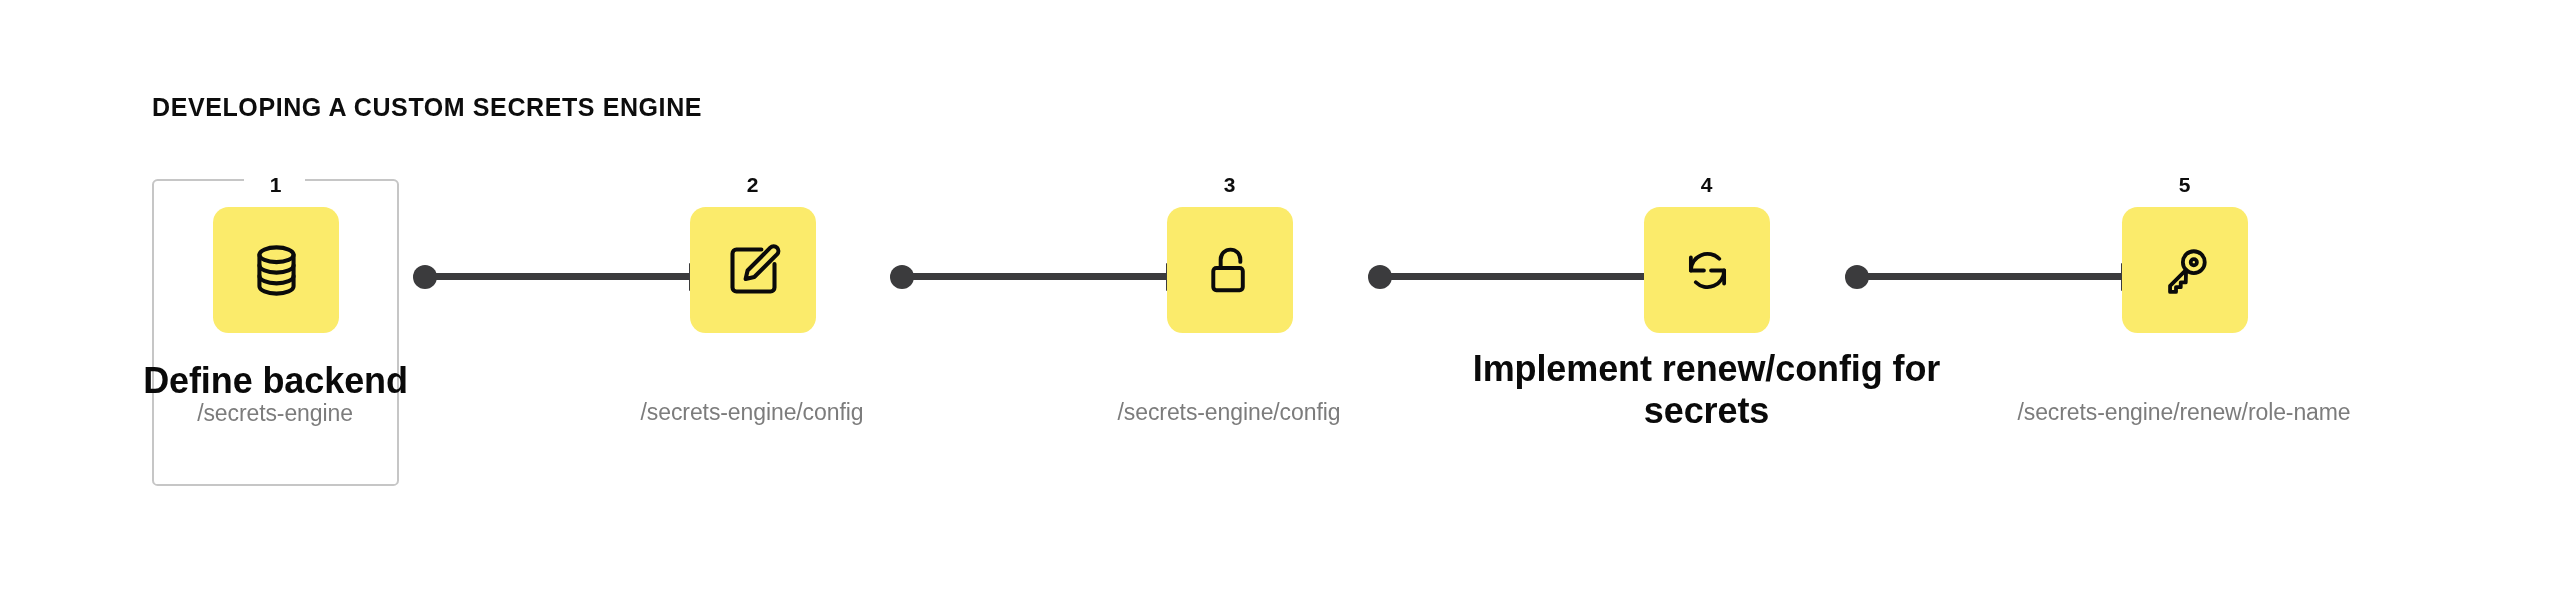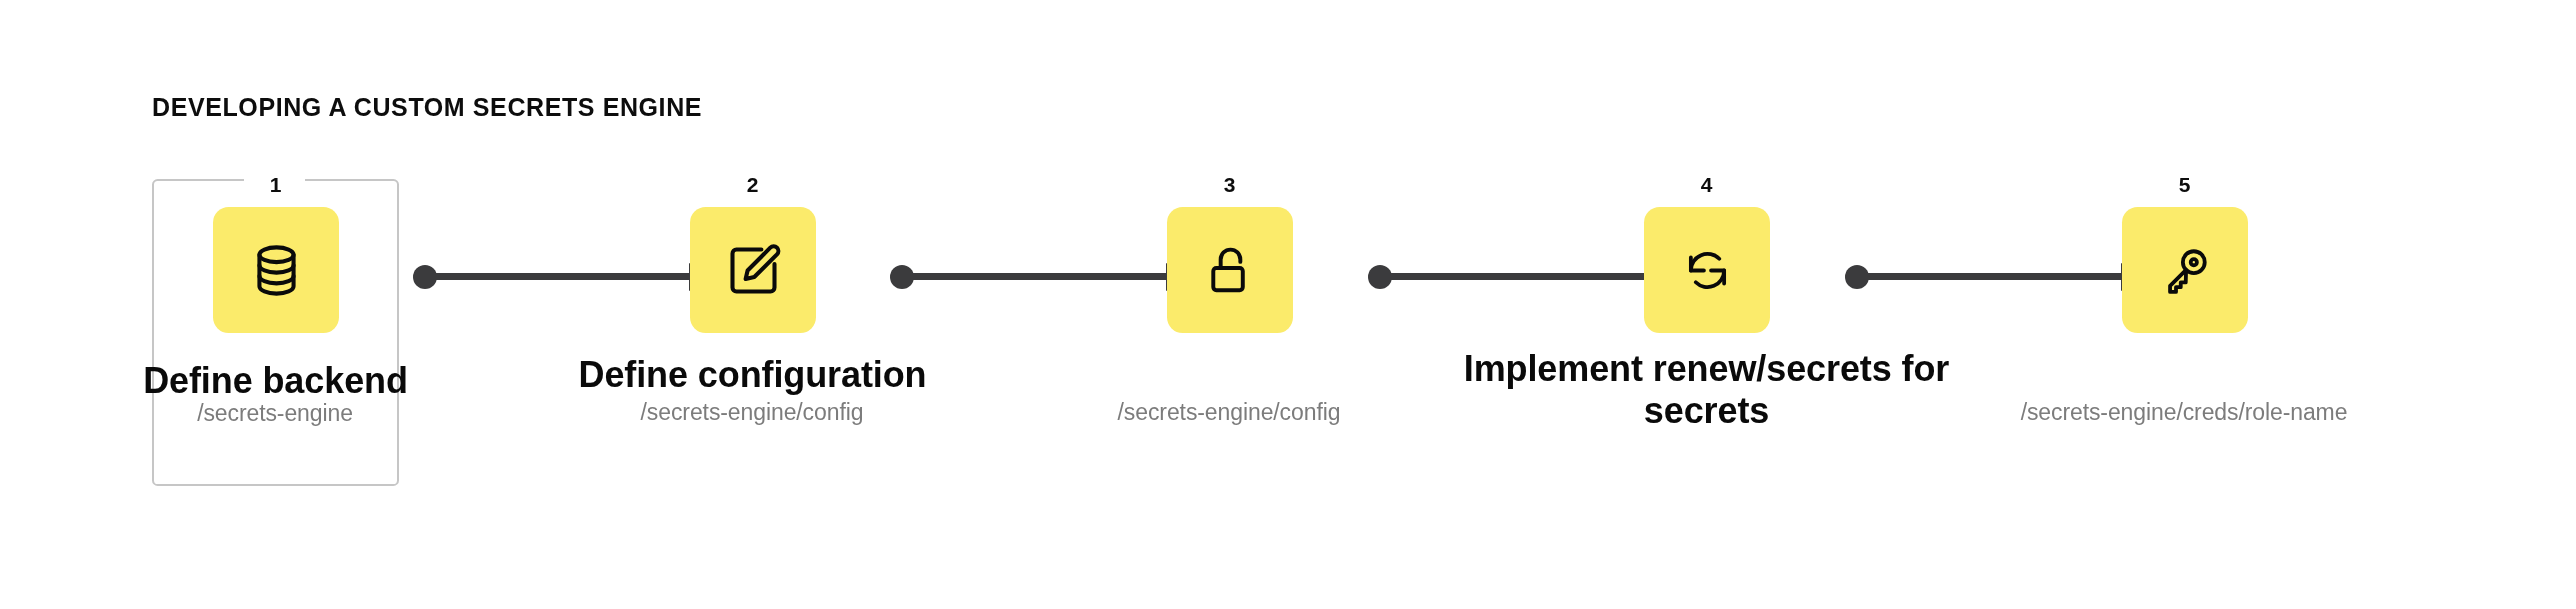--- a/index.html
+++ b/index.html
@@ -204,21 +204,20 @@
     <div class="step" style="left:514px;">
       <div class="step-number">2</div>
       <div class="tile">
         <span>
           <svg width="63" height="63" viewBox="0 0 48 48" fill="none" stroke="#0a0a0a" stroke-width="3.1" stroke-linecap="round" stroke-linejoin="round">
             <path d="M30 8H11a3 3 0 0 0-3 3v26a3 3 0 0 0 3 3h26a3 3 0 0 0 3-3V19"></path>
             <path d="M36.8 6.6a3.6 3.6 0 0 1 5.1 5.1L24.6 29l-6.6 1.5L19.5 24z"></path>
           </svg>
         </span>
       </div>
-      <div class="step-label">Define configuration</div>
       <div class="step-sub">/secrets-engine/config</div>
     </div>
 
     <div class="connector" style="left:890px; width:305px;">
       <div class="dot"></div>
       <div class="line" style="width:270px;"></div>
       <div class="head" style="left:276px;"></div>
     </div>
 
     <div class="step" style="left:991px;">
@@ -245,39 +244,39 @@
       <div class="tile">
         <span>
           <svg width="57" height="57" viewBox="0 0 48 48" fill="none" stroke="#0a0a0a" stroke-width="3.2" stroke-linecap="round" stroke-linejoin="round">
             <path d="M10 24a14 14 0 0 1 23.9-9.9"></path>
             <polyline points="10,13 10,24 21,24"></polyline>
             <path d="M38 24a14 14 0 0 1-23.9 9.9"></path>
             <polyline points="38,35 38,24 27,24"></polyline>
           </svg>
         </span>
       </div>
-      <div class="step-label">Implement renew/secrets for secrets</div>
+      <div class="step-label">Implement renew/config for secrets</div>
       <div class="step-sub"></div>
     </div>
 
     <div class="connector" style="left:1845px; width:305px;">
       <div class="dot"></div>
       <div class="line" style="width:270px;"></div>
       <div class="head" style="left:276px;"></div>
     </div>
 
     <div class="step" style="left:1946px;">
       <div class="step-number">5</div>
       <div class="tile">
         <span>
           <svg width="57" height="57" viewBox="0 0 48 48" fill="none" stroke="#0a0a0a" stroke-width="3.2" stroke-linecap="round" stroke-linejoin="round">
             <circle cx="31" cy="17" r="9.2"></circle>
             <circle cx="31" cy="17" r="2.6"></circle>
             <path d="M24.5 23.5 11 37v5h5v-4h4v-4h4.2z"></path>
           </svg>
         </span>
       </div>
-      <div class="step-sub">/secrets-engine/creds/role-name</div>
+      <div class="step-sub">/secrets-engine/renew/role-name</div>
     </div>
 
   </div>
 </div>
 
 
 </body></html>

